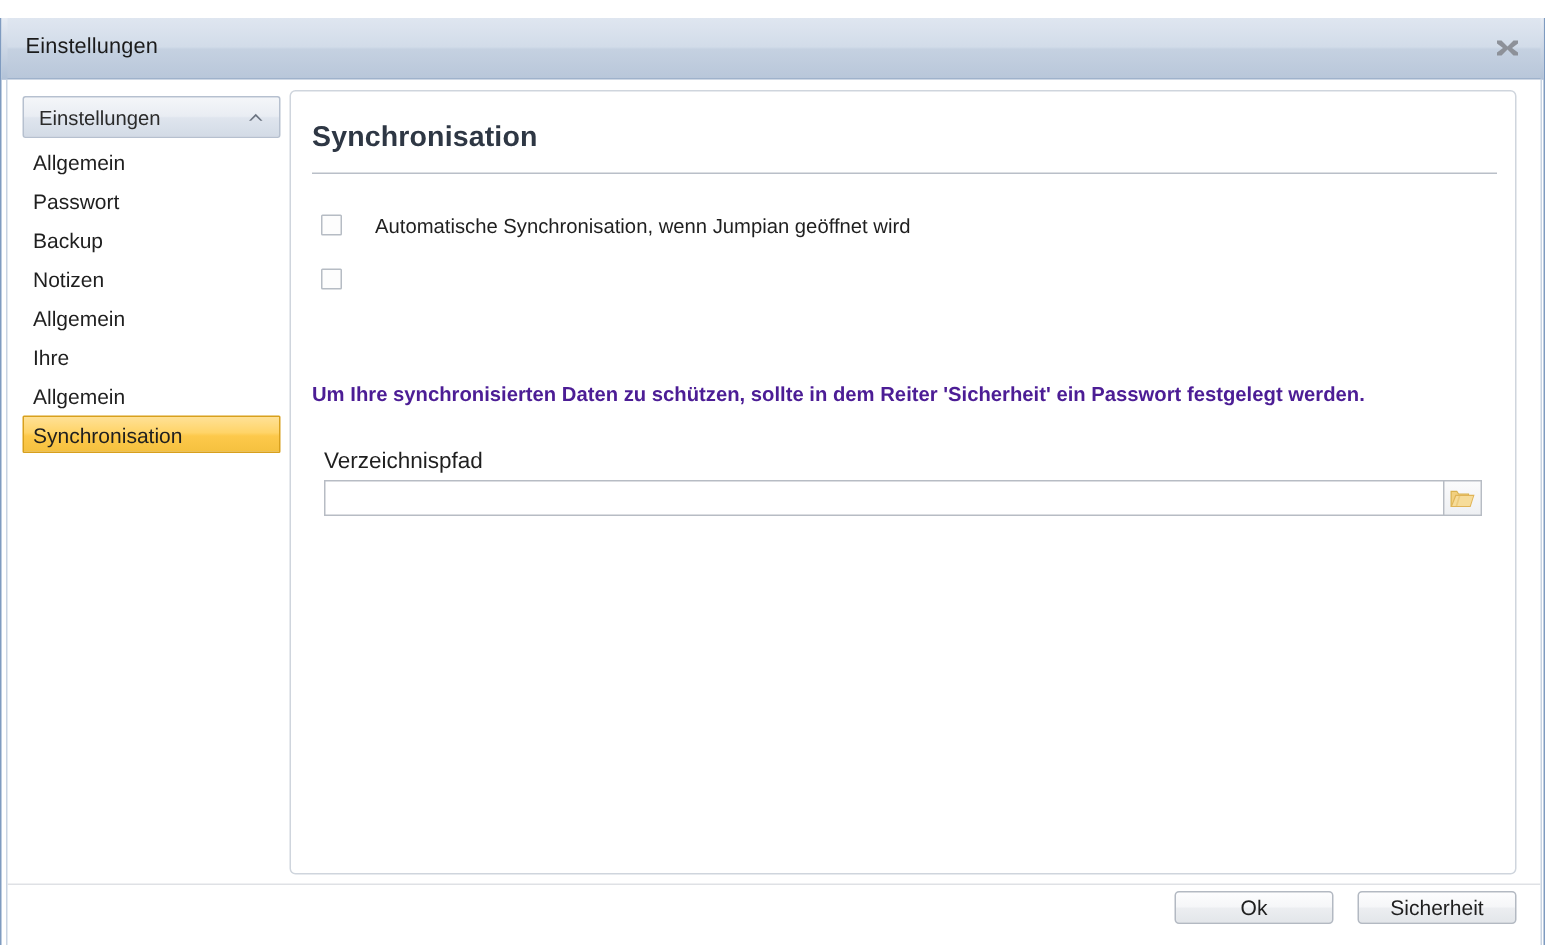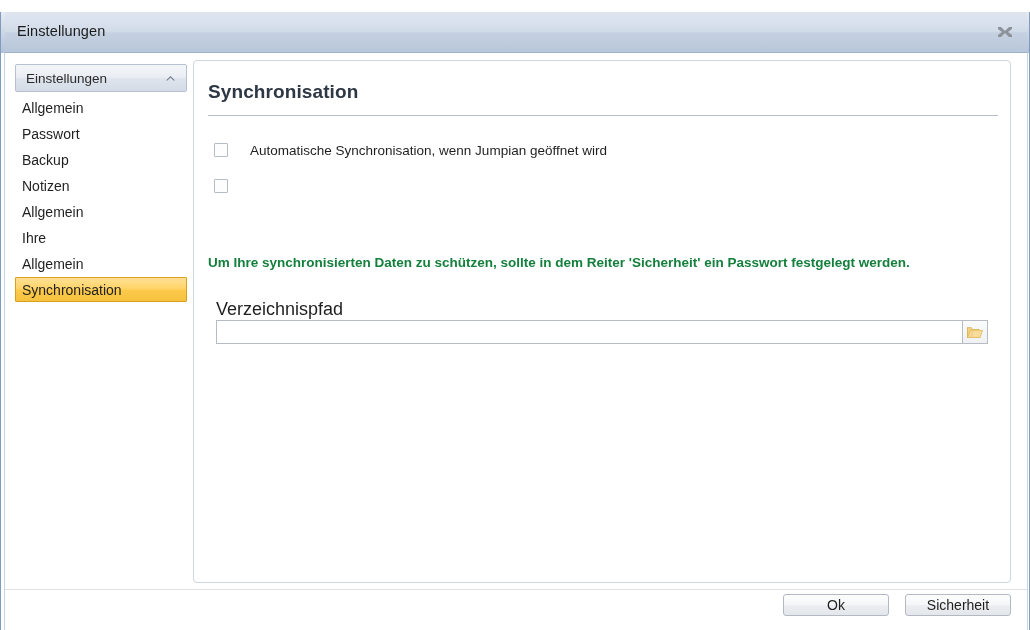--- a/index.html
+++ b/index.html
@@ -190,30 +190,30 @@
     white-space: nowrap;
   }
 
   
   #notice-text {
     position: absolute;
     left: 14px;
     top: 194px;
     font-size: 13.5px;
     font-weight: bold;
-    color: #15803d;
+    color: #4c1d95;
     white-space: nowrap;
   }
 
   
   #path-label {
     position: absolute;
     left: 22px;
     top: 238px;
-    font-size: 18px;
+    font-size: 15px;
     color: #1f1f1f;
     white-space: nowrap;
   }
 
   #path-field-wrap {
     position: absolute;
     left: 22px;
     top: 259px;
     width: 772px;
     height: 24px;

